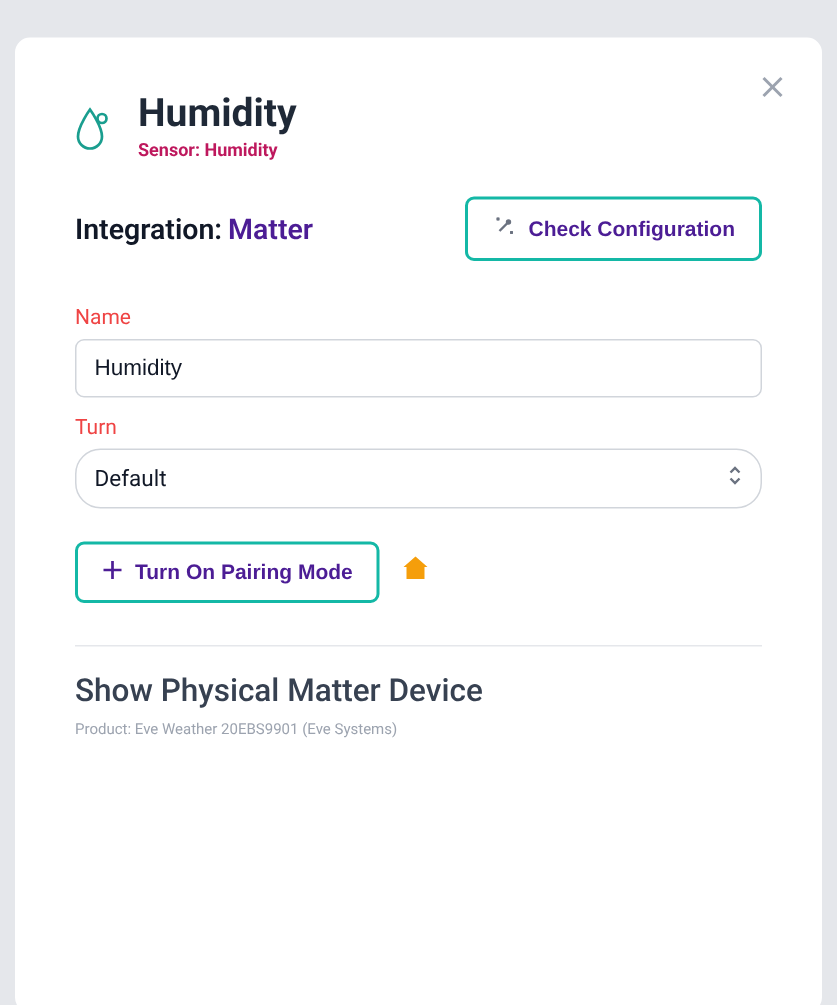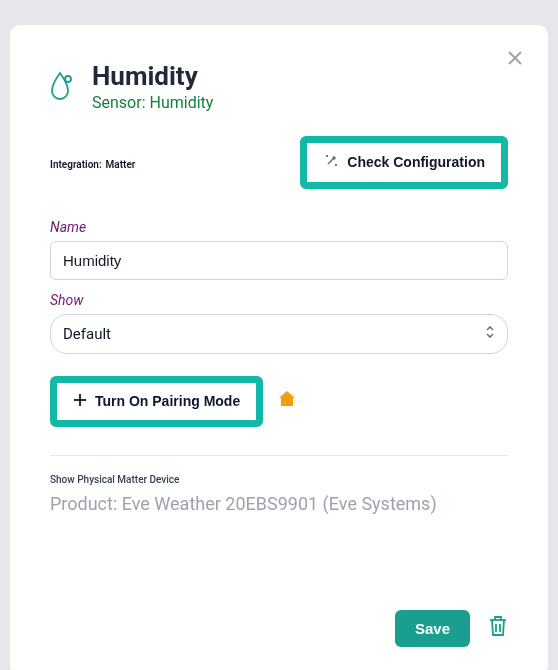--- a/index.html
+++ b/index.html
@@ -45,59 +45,59 @@
       display: flex;
       align-items: center;
       margin-top: 8px;
     }
     .title {
       font-size: 26px;
       font-weight: 700;
       color: #1f2937;
     }
     .subtitle {
-      font-size: 16px;
-      color: #15803d;
+      font-size: 12px;
+      color: #be185d;
       margin-top: 2px;
+      font-weight: bold;
     }
     .int-row {
       display: flex;
       align-items: center;
       justify-content: space-between;
       margin-bottom: 18px;
     }
     .int-label {
-      font-size: 10px;
+      font-size: 19px;
       color: #111827;
       font-weight: 600;
     }
     .int-value {
-      color: #0f172a;
+      color: #4c1d95;
       font-weight: 600;
     }
     .btn {
       background: #fff;
-      border: 7px solid #14b8a6;
+      border: 2px solid #14b8a6;
       border-radius: 6px;
       font-size: 14px;
       font-weight: 600;
-      color: #0f172a;
+      color: #4c1d95;
       padding: 10px 16px;
       display: inline-flex;
       align-items: center;
       gap: 8px;
       cursor: pointer;
     }
     .sparkle-icon { color: #6b7280; }
     .field-label {
       font-size: 14px;
-      color: #701a75;
+      color: #ef4444;
       margin-bottom: 6px;
       margin-top: 12px;
-      font-style: italic;
     }
     .input {
       width: 100%;
       border: 1px solid #d1d5db;
       border-radius: 6px;
       padding: 10px 12px;
       font-size: 15px;
       color: #111827;
     }
     .room-row {
@@ -141,27 +141,27 @@
     .home-icon {
       color: #f59e0b;
       font-size: 20px;
     }
     .divider {
       border: none;
       border-top: 1px solid #e5e7eb;
       margin: 28px 0 18px 0;
     }
     .matter-heading {
-      font-size: 10px;
+      font-size: 21px;
       color: #374151;
       font-weight: 500;
       margin-bottom: 8px;
     }
     .product-line {
-      font-size: 18px;
+      font-size: 10px;
       color: #9ca3af;
     }
     .footer {
       margin-top: auto;
       display: flex;
       justify-content: flex-end;
       align-items: center;
       gap: 18px;
       padding-top: 24px;
     }
@@ -221,21 +221,21 @@
             <line x1="13" y1="11" x2="13" y2="13"></line>
         </svg>
       </span>
       <span>Check Configuration</span>
     </button>
   </div>
 
   <div class="field-label">Name</div>
   <input class="input" type="text" value="Humidity" style="">
 
-  <div class="field-label">Show</div>
+  <div class="field-label">Turn</div>
   <div class="room-row">
     <div class="select-wrap">
       <div class="select">Default</div>
       <span class="chevron-updown">
         <svg width="12" height="16" viewBox="0 0 12 16" fill="none" stroke="currentColor" stroke-width="1.6">
           <polyline points="3,6 6,3 9,6"></polyline>
             <polyline points="3,10 6,13 9,10"></polyline>
         </svg>
       </span>
     </div>
@@ -258,26 +258,14 @@
         </svg>
       </span>
     </div>
   </div>
 
   <hr class="divider">
 
   <div class="matter-heading">Show Physical Matter Device</div>
   <div class="product-line">Product: Eve Weather 20EBS9901 (Eve Systems)</div>
 
-  <div class="footer">
-    <button class="btn-primary">Save</button>
-    <span class="trash-icon">
-      <svg width="20" height="22" viewBox="0 0 20 22" fill="none" stroke="currentColor" stroke-width="1.8">
-        <polyline points="2,5 18,5"></polyline>
-        <path d="M4 5 L5 20 L15 20 L16 5"></path>
-        <path d="M7 5 L7 2 L13 2 L13 5"></path>
-        <line x1="8" y1="9" x2="8" y2="17"></line>
-        <line x1="12" y1="9" x2="12" y2="17"></line>
-      </svg>
-    </span>
-  </div>
 
 </div>
 
 </body></html>

